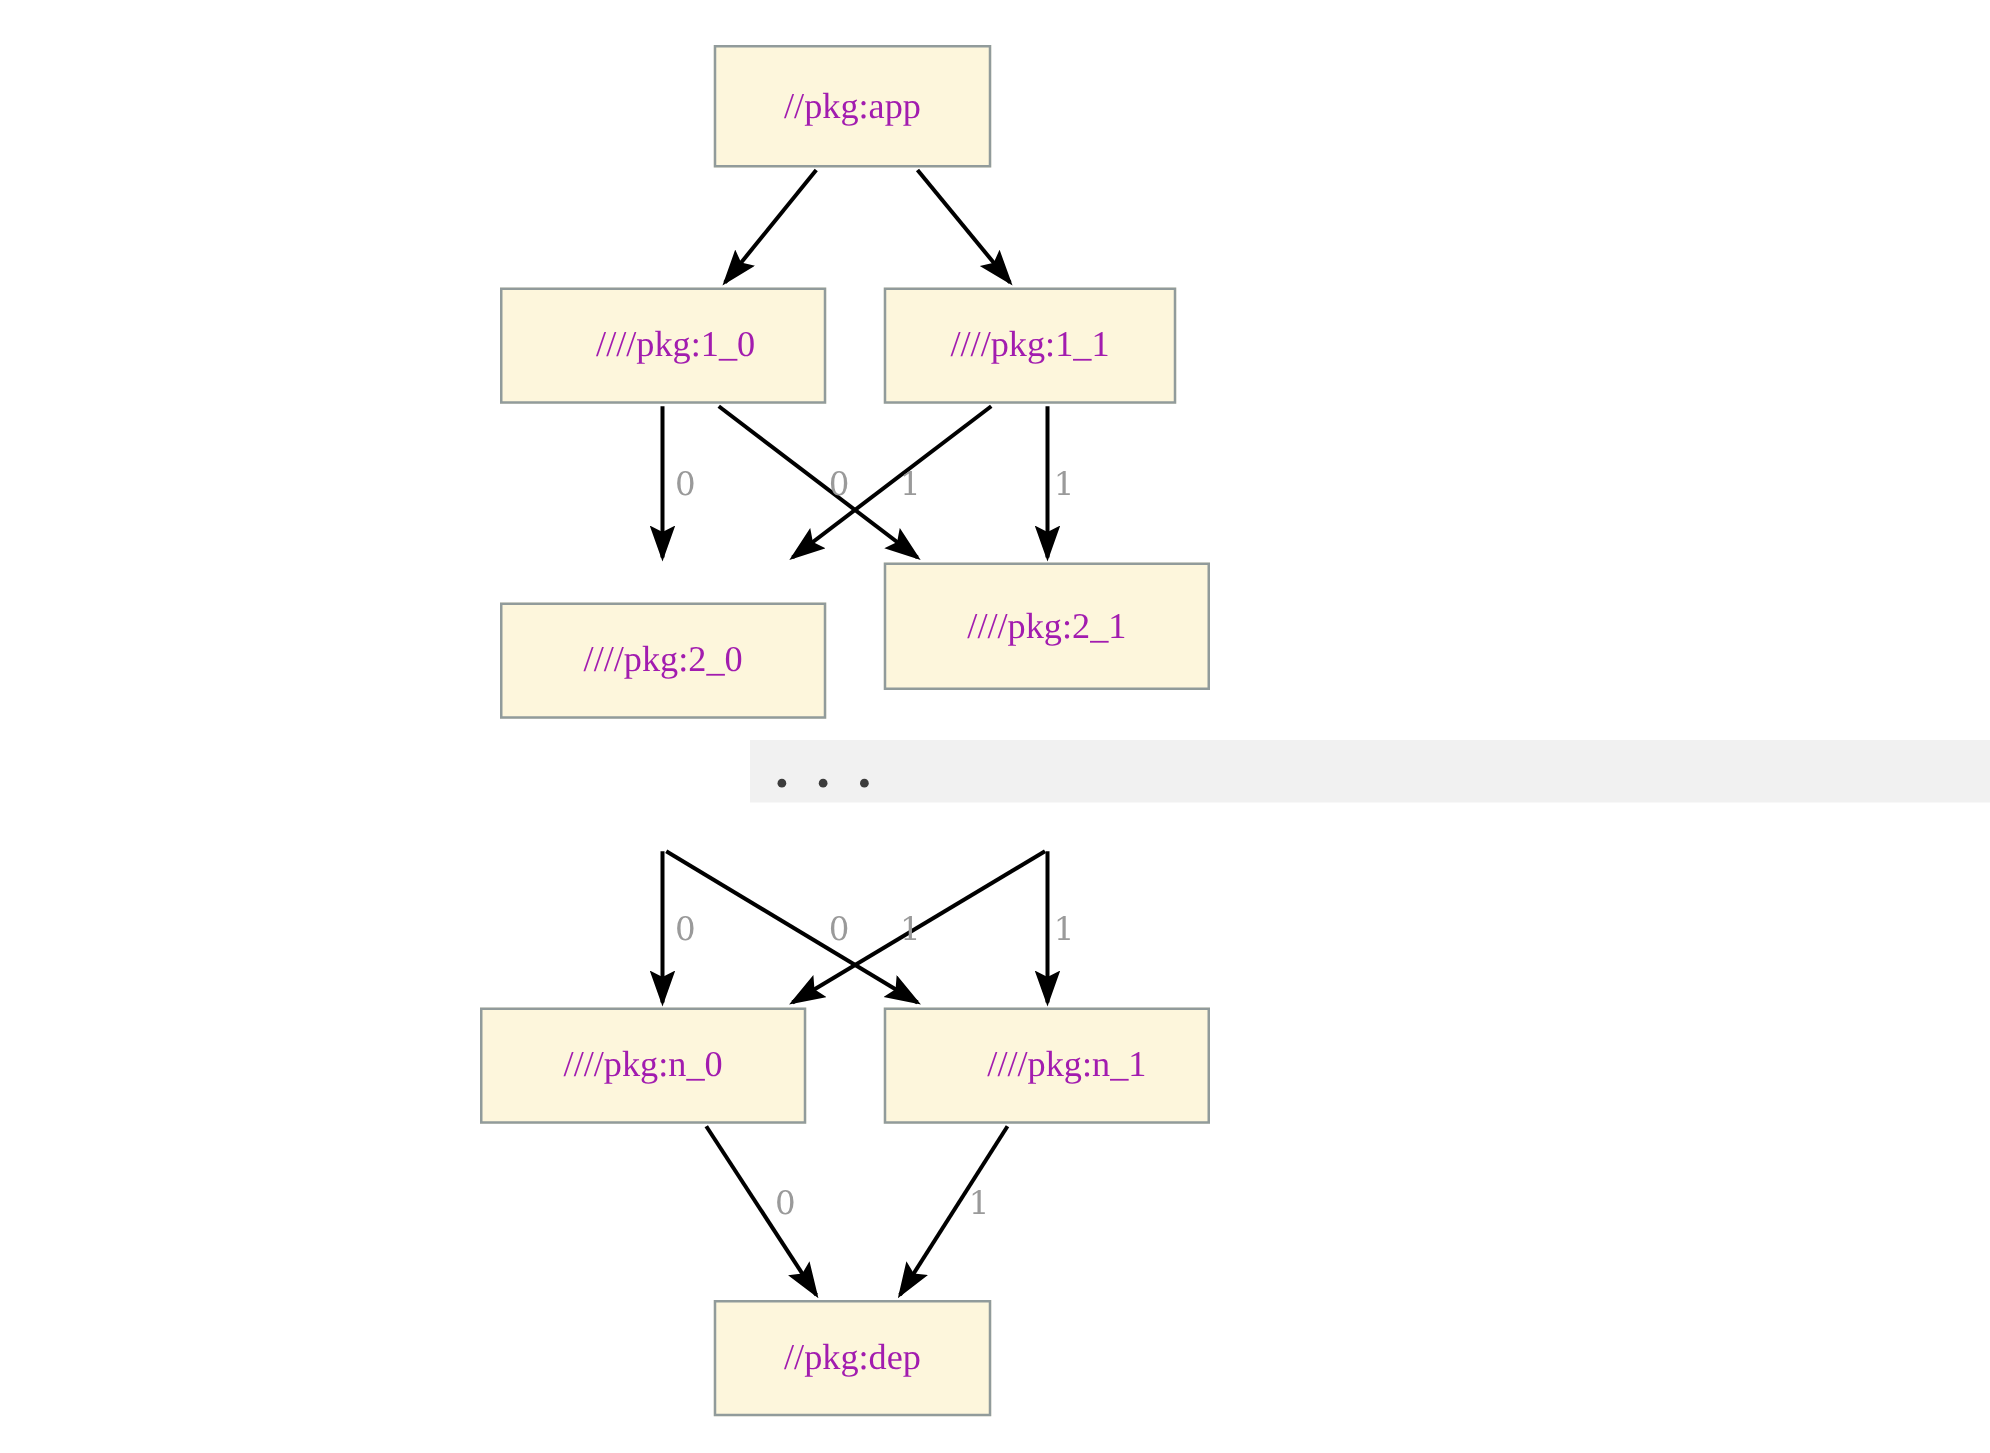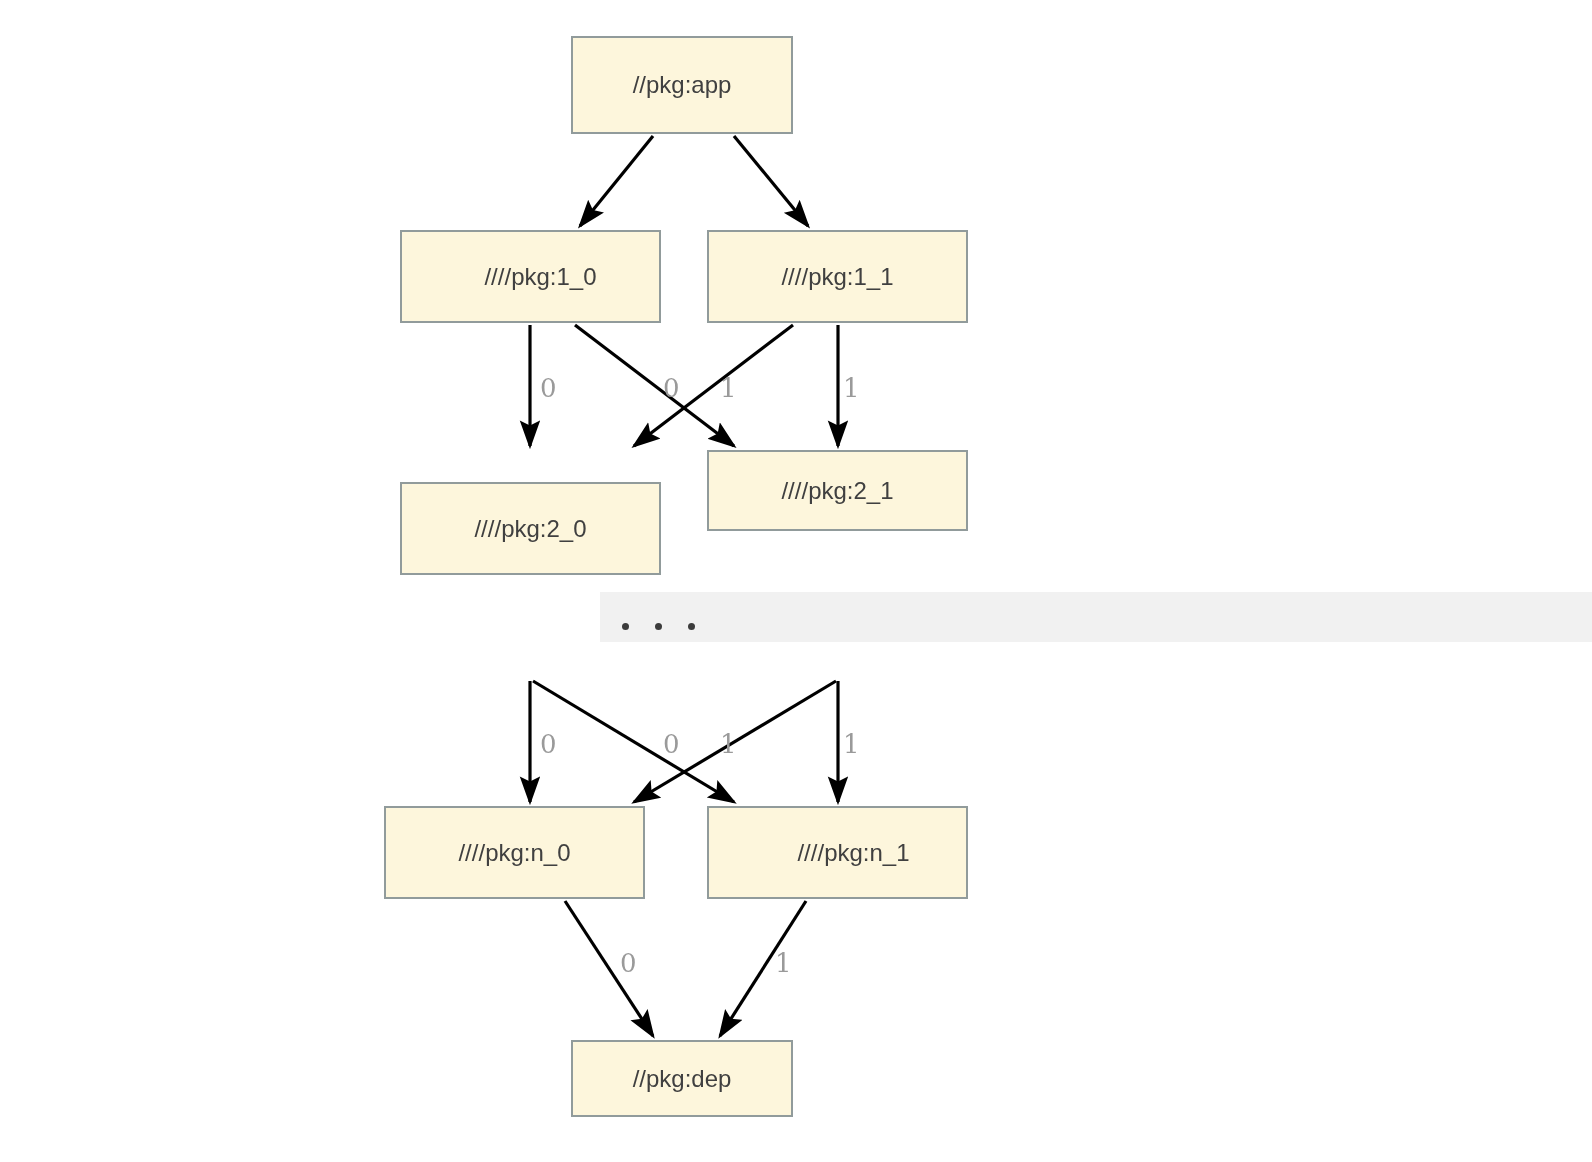--- a/index.html
+++ b/index.html
@@ -28,23 +28,23 @@
   .node {
     position: absolute;
     box-sizing: border-box;
     background: #fdf6dc;
     border: 2px solid #919b9b;
     display: flex;
     align-items: center;
     justify-content: center;
   }
   .node-label {
-    font-family: Liberation Sans, sans-serif;
-    font-size: 24px;
-    color: #404040;
+    font-family: Liberation Serif, serif;
+    font-size: 29px;
+    color: #a21caf;
     letter-spacing: 0px;
     white-space: nowrap;
   }
   .ellipsis-band {
     position: absolute;
     background: #f1f1f1;
     display: flex;
     align-items: flex-end;
   }
   .ellipsis-dots {
@@ -95,36 +95,36 @@
       </g>
   </svg>
 
   <div id="nodes-group">
       <div class="node" style="left: 571px; top: 36px; width: 222px; height: 98px; background: rgb(253, 246, 220); border-color: rgb(145, 155, 155);">
         <span class="node-label">//pkg:app</span>
       </div>
       <div class="node" style="left: 400px; top: 230px; width: 261px; height: 93px; background: rgb(253, 246, 220); border-color: rgb(145, 155, 155); padding-left: 20px;">
         <span class="node-label">////pkg:1_0</span>
       </div>
-      <div class="node" style="left: 707px; top: 230px; width: 261px; height: 93px; background: rgb(253, 246, 220); border-color: rgb(145, 155, 155);">
+      <div class="node" style="left: 707px; top: 230px; width: 234px; height: 93px; background: rgb(253, 246, 220); border-color: rgb(145, 155, 155);">
         <span class="node-label">////pkg:1_1</span>
       </div>
       <div class="node" style="left: 400px; top: 450px; width: 261px; height: 93px; background: rgb(253, 246, 220); border-color: rgb(145, 155, 155); margin-top: 32px;">
         <span class="node-label">////pkg:2_0</span>
       </div>
-      <div class="node" style="left: 707px; top: 450px; width: 261px; height: 81px; background: rgb(253, 246, 220); border-color: rgb(145, 155, 155);">
+      <div class="node" style="left: 707px; top: 450px; width: 261px; height: 102px; background: rgb(253, 246, 220); border-color: rgb(145, 155, 155);">
         <span class="node-label">////pkg:2_1</span>
       </div>
       <div class="node" style="left: 384px; top: 806px; width: 261px; height: 93px; background: rgb(253, 246, 220); border-color: rgb(145, 155, 155);">
         <span class="node-label">////pkg:n_0</span>
       </div>
       <div class="node" style="left: 707px; top: 806px; width: 261px; height: 93px; background: rgb(253, 246, 220); border-color: rgb(145, 155, 155); padding-left: 32px;">
         <span class="node-label">////pkg:n_1</span>
       </div>
-      <div class="node" style="left: 571px; top: 1040px; width: 222px; height: 77px; background: rgb(253, 246, 220); border-color: rgb(145, 155, 155);">
+      <div class="node" style="left: 571px; top: 1040px; width: 222px; height: 93px; background: rgb(253, 246, 220); border-color: rgb(145, 155, 155);">
         <span class="node-label">//pkg:dep</span>
       </div>
     </div>
 
   <div class="ellipsis-band" style="left: 600px; top: 592px; width: 992px; height: 50px; background: rgb(241, 241, 241);">
     <div class="ellipsis-dots">
       <span class="dot"></span>
       <span class="dot"></span>
       <span class="dot"></span>
     </div>

